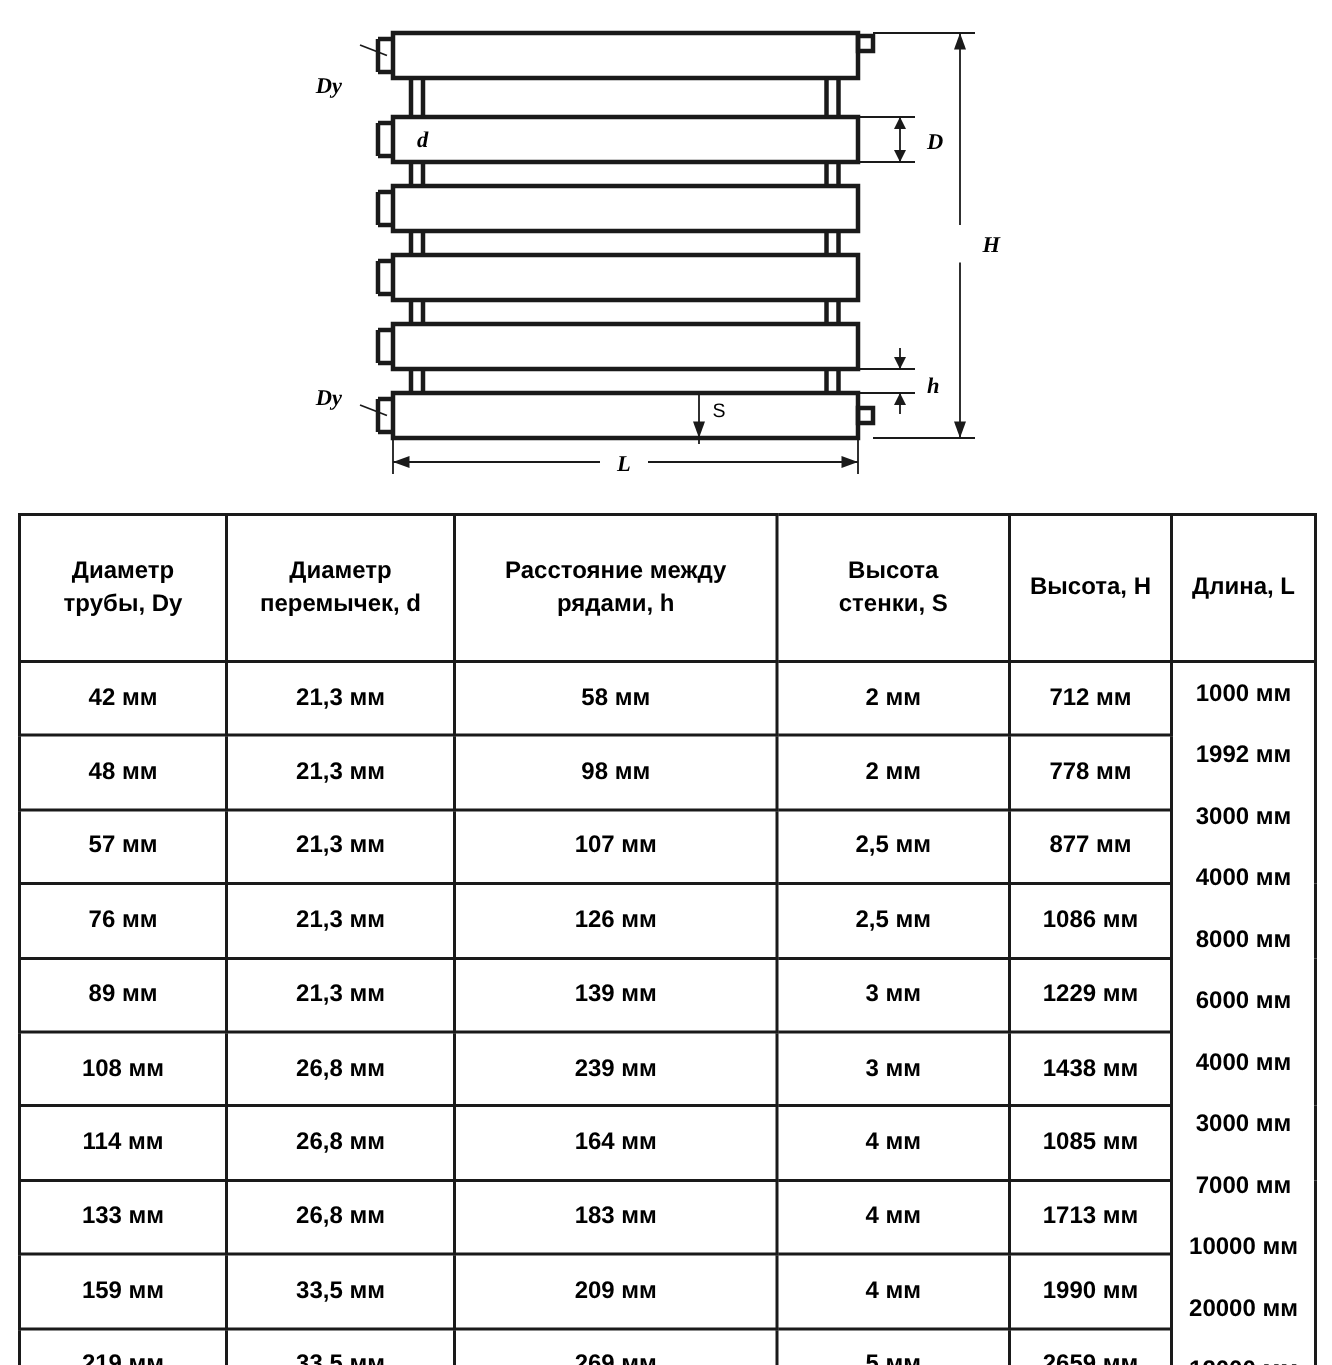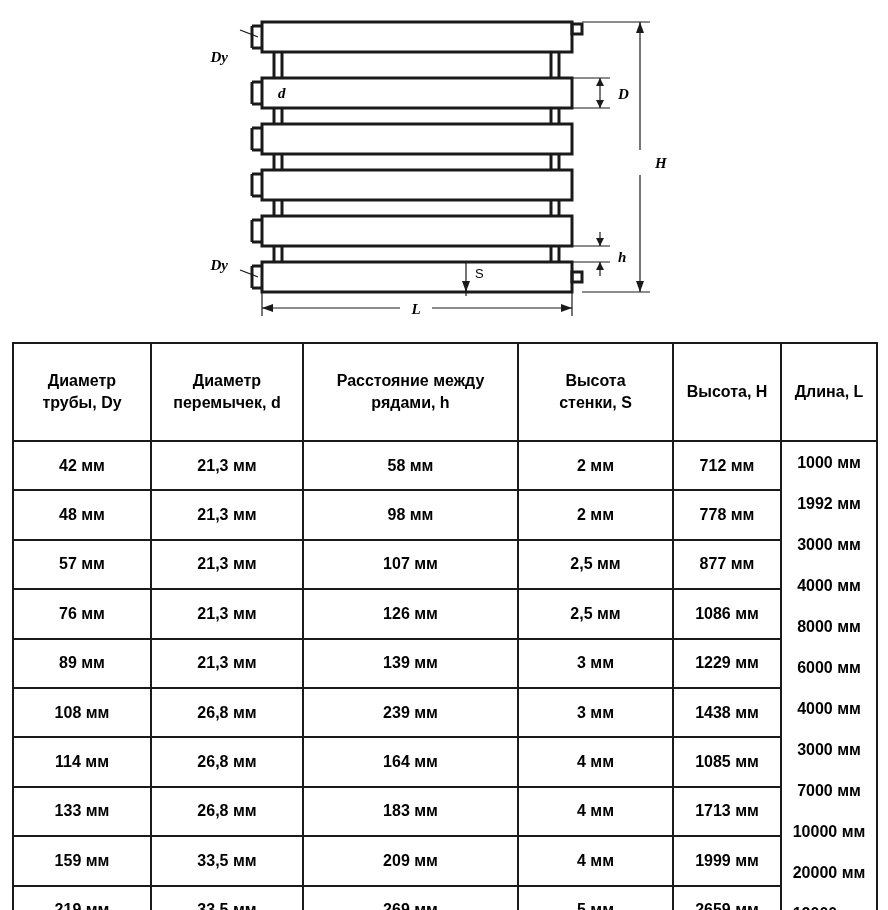--- a/index.html
+++ b/index.html
@@ -310,21 +310,21 @@
           <td>26,8 мм</td>
           <td>183 мм</td>
           <td>4 мм</td>
           <td>1713 мм</td>
         </tr>
         <tr>
           <td>159 мм</td>
           <td>33,5 мм</td>
           <td>209 мм</td>
           <td>4 мм</td>
-          <td>1999 мм</td>
+          <td>1990 мм</td>
         </tr>
         <tr>
           <td>219 мм</td>
           <td>33,5 мм</td>
           <td>269 мм</td>
           <td>5 мм</td>
           <td>2659 мм</td>
         </tr>
       </tbody>
     </table>

